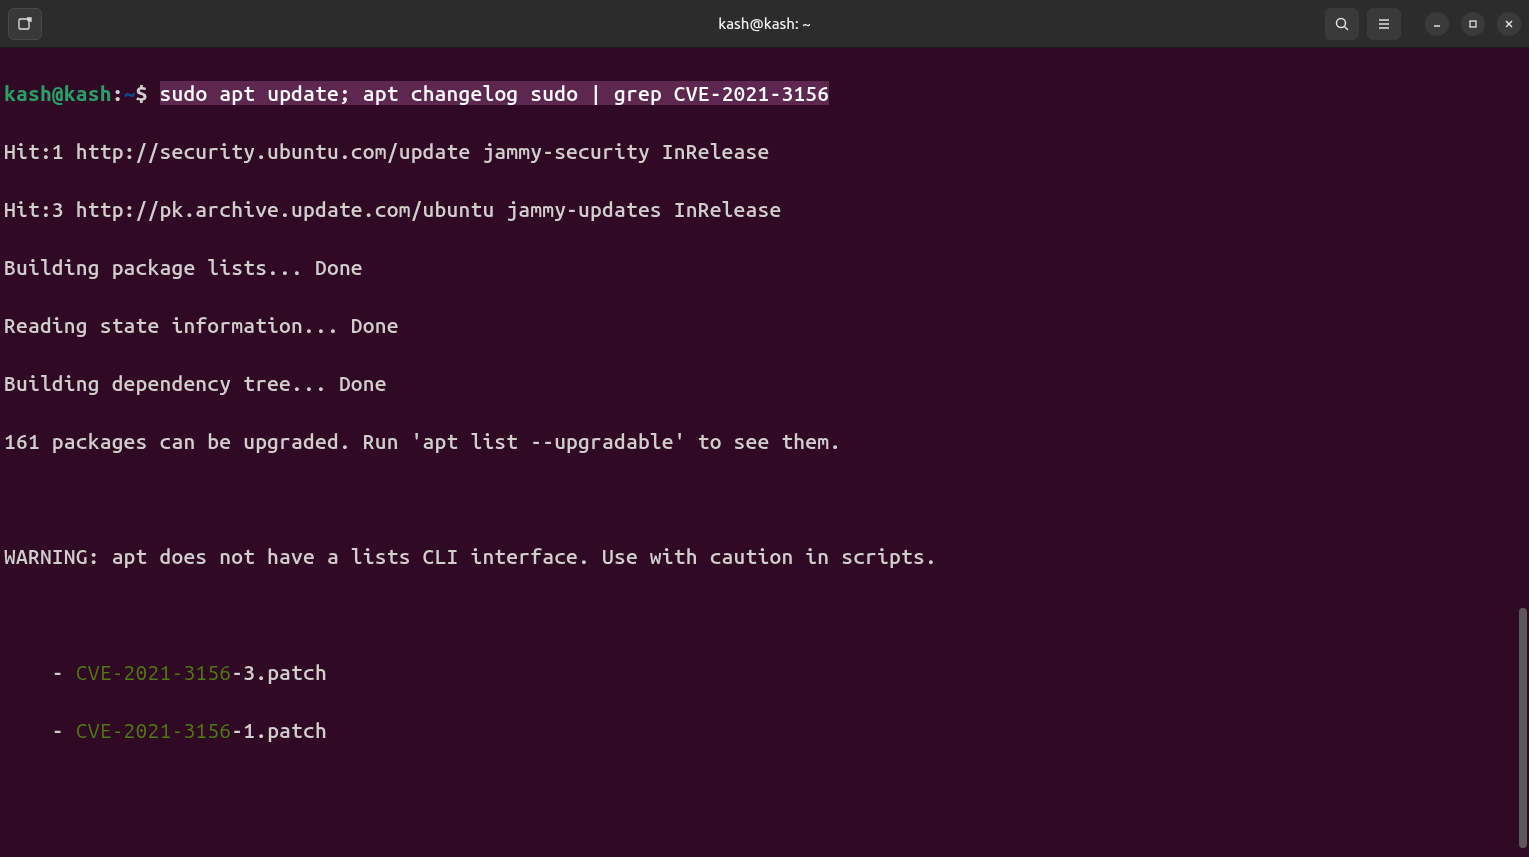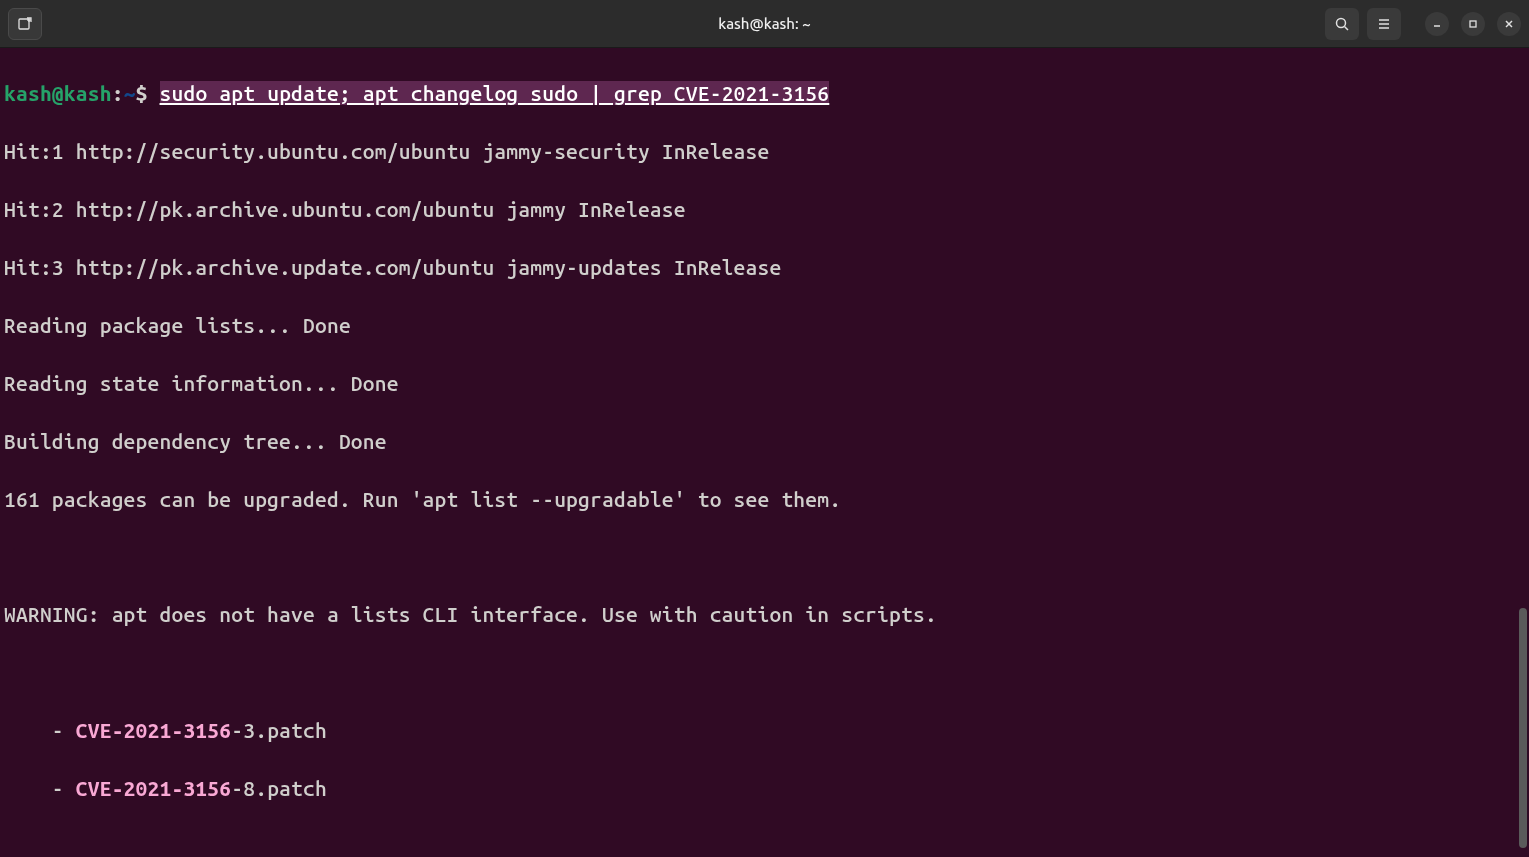--- a/index.html
+++ b/index.html
@@ -83,22 +83,22 @@
       line-height: 1.38;
       white-space: pre;
       font-weight: 500;
       letter-spacing: 0.2px;
     }
     .user { color: #26a269; font-weight: bold; }
     .host { color: #26a269; font-weight: bold; }
     .colon { color: #d0cfcc; font-weight: bold; }
     .path { color: #12488b; font-weight: bold; }
     .dollar { color: #d0cfcc; font-weight: bold; }
-    .cmd-hl { background: #5e2750; color: #ffffff; text-decoration: underline; }
-    .match { color: #f9a8d4; font-weight: bold; }
+    .cmd-hl { background: #5e2750; color: #ffffff; }
+    .match { color: #4d7c0f; font-weight: normal; }
     .scrollbar {
       position: absolute;
       right: 0;
       top: 48px;
       width: 12px;
       height: 809px;
       background: transparent;
     }
     .scrollbar-thumb {
       position: absolute;
@@ -156,32 +156,31 @@
             <line x1="2" y1="2" x2="8" y2="8" stroke="#e0e0e0" stroke-width="1.5"></line>
             <line x1="8" y1="2" x2="2" y2="8" stroke="#e0e0e0" stroke-width="1.5"></line>
           </svg>
       </div>
     </div>
   </div>
 </div>
 
 <div class="terminal">
 <span class="line"><span class="user">kash</span><span class="host">@</span><span class="host">kash</span><span class="colon">:</span><span class="path">~</span><span class="dollar">$</span> <span class="cmd-hl">sudo apt update; apt changelog sudo | grep CVE-2021-3156</span></span>
-<span class="line">Hit:1 http://security.ubuntu.com/ubuntu jammy-security InRelease</span>
-<span class="line">Hit:2 http://pk.archive.ubuntu.com/ubuntu jammy InRelease</span>
+<span class="line">Hit:1 http://security.ubuntu.com/update jammy-security InRelease</span>
 <span class="line">Hit:3 http://pk.archive.update.com/ubuntu jammy-updates InRelease</span>
-<span class="line">Reading package lists... Done</span>
+<span class="line">Building package lists... Done</span>
 <span class="line">Reading state information... Done</span>
 <span class="line">Building dependency tree... Done</span>
 <span class="line">161 packages can be upgraded. Run 'apt list --upgradable' to see them.</span>
 <span class="line"> </span>
 <span class="line">WARNING: apt does not have a lists CLI interface. Use with caution in scripts.</span>
 <span class="line"> </span>
 <span class="line"><span>    - </span><span class="match">CVE-2021-3156</span><span>-3.patch</span></span>
-<span class="line"><span>    - </span><span class="match">CVE-2021-3156</span><span>-8.patch</span></span>
+<span class="line"><span>    - </span><span class="match">CVE-2021-3156</span><span>-1.patch</span></span>
 
 
 
 
 
 
 
 
 
 

